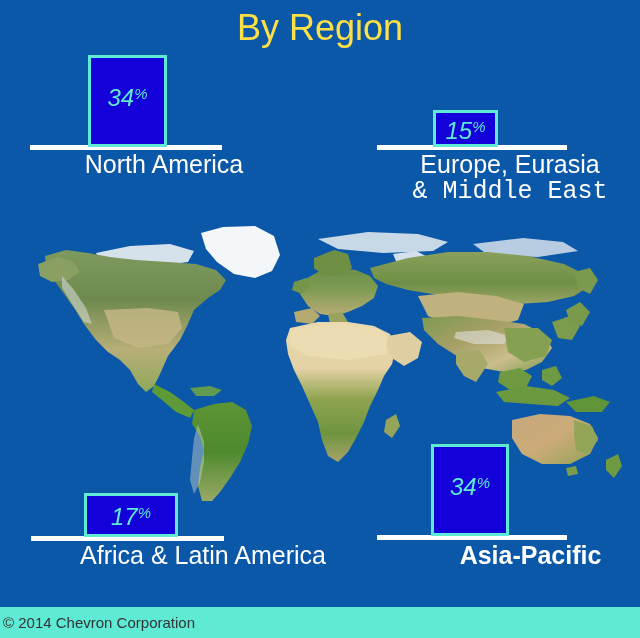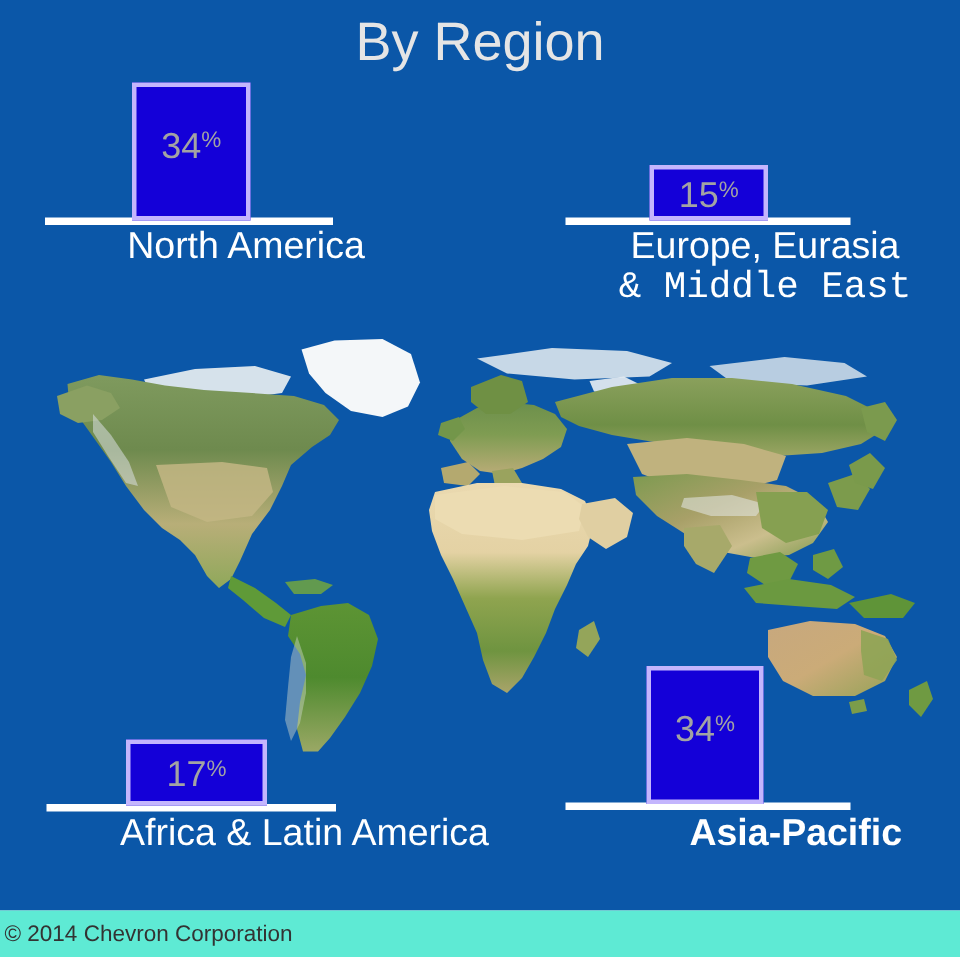--- a/index.html
+++ b/index.html
@@ -40,44 +40,45 @@
   }
   .worldmap svg { display: block; width: 100%; height: 100%; }
 
   
   .title {
     position: absolute;
     left: 0;
     top: 6px;
     width: 640px;
     text-align: center;
-    color: #e5e5e5;
+    color: #fde047;
     font-size: 36px;
     font-weight: 400;
     letter-spacing: 0px;
     line-height: 44px;
     white-space: nowrap;
   }
 
   
   .bargroup { position: absolute; }
 
   .baseline {
     position: absolute;
     height: 5px;
     background: #ffffff;
   }
 
   .bar {
     position: absolute;
     background: #1400D8;
-    border: 3px solid #c4b5fd;
+    border: 3px solid #5eead4;
     box-sizing: border-box;
-    color: #a3a3a3;
-    text-align: center;
+    color: #5eead4;
+    text-align: center;
+    font-style: italic;
   }
   .bar .pct {
     display: inline-block;
     font-size: 24px;
     line-height: 24px;
     font-weight: 400;
     white-space: nowrap;
   }
   .bar .pct .sym {
     font-size: 15px;
@@ -247,21 +248,21 @@
       <div class="bar" style="left:88px; top:55px; width:79px; height:92px;">
         <div class="pct-wrap" style="top:28px;">
           <span class="pct"><span>34</span><span class="sym">%</span></span>
         </div>
       </div>
       <div class="barlabel" style="left:0px; top:150px; width:252px;">North America</div>
     </div>
 
     <div class="bargroup">
       <div class="baseline" style="left:377px; top:145px; width:190px;"></div>
-      <div class="bar" style="left:433px; top:110px; width:79px; height:37px;">
+      <div class="bar" style="left:433px; top:110px; width:65px; height:37px;">
         <div class="pct-wrap" style="top:6px;">
           <span class="pct"><span>15</span><span class="sym">%</span></span>
         </div>
       </div>
       <div class="barlabel" style="left:362px; top:150px; width:220px;">Europe, Eurasia</div>
       <div class="barlabel" style="left:362px; top:178px; width:220px;font-family:Liberation Mono, monospace;">&amp; Middle East</div>
     </div>
 
     <div class="bargroup">
       <div class="baseline" style="left:31px; top:536px; width:193px;"></div>

